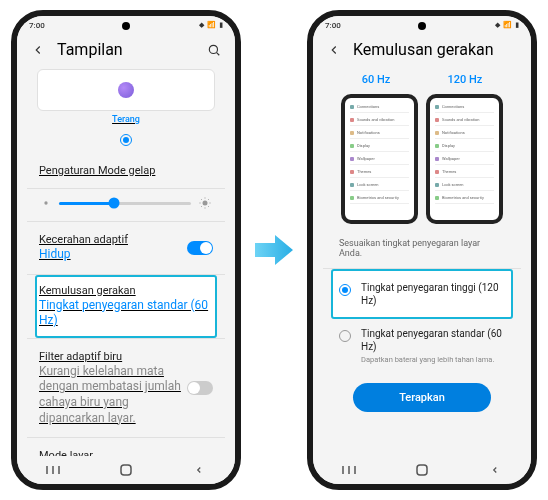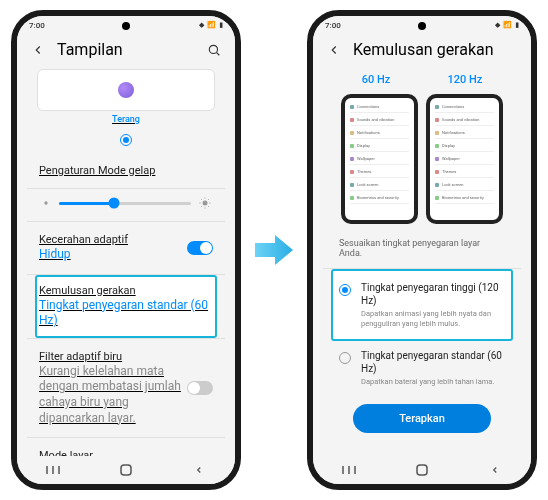--- a/index.html
+++ b/index.html
@@ -442,21 +442,20 @@
             <span>Biometrics and security</span>
           </div>
       </div>
     </div>
     <div class="desc-text">Sesuaikan tingkat penyegaran layar Anda.</div>
     <div class="divider"></div>
     <div class="option-row highlighted">
       <div class="radio checked"></div>
       <div class="row-main">
         <div class="option-title">Tingkat penyegaran tinggi (120 Hz)</div>
-        <div class="option-sub">Dapatkan animasi yang lebih nyata dan pengguliran yang lebih mulus.</div>
       </div>
     </div>
     <div class="option-row">
       <div class="radio"></div>
       <div class="row-main">
         <div class="option-title">Tingkat penyegaran standar (60 Hz)</div>
         <div class="option-sub">Dapatkan baterai yang lebih tahan lama.</div>
       </div>
     </div>
     <div class="apply-btn">Terapkan</div>

